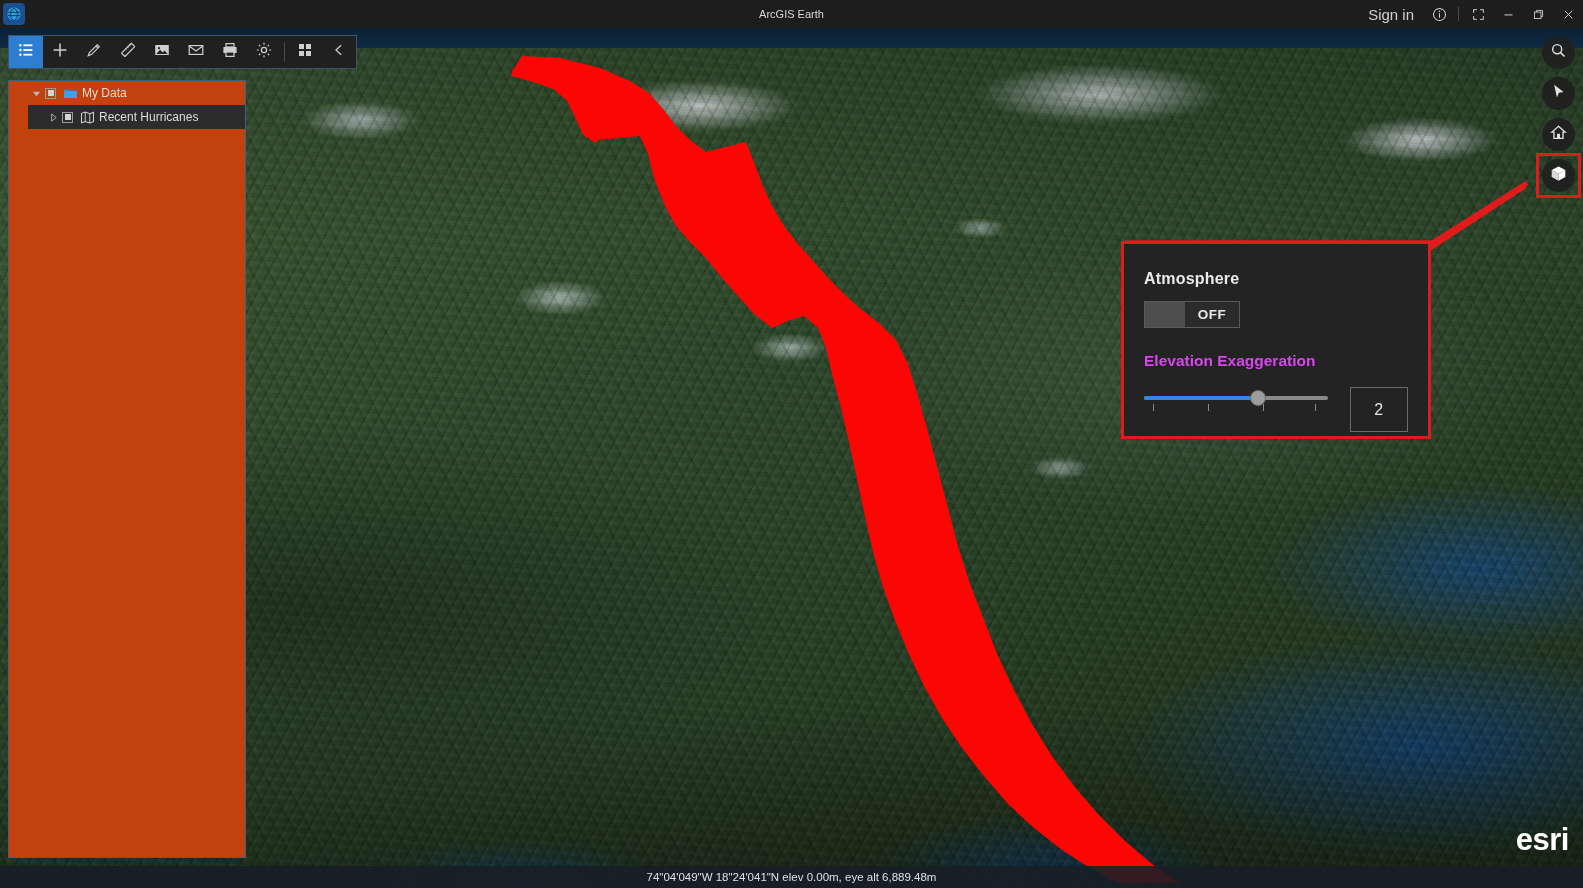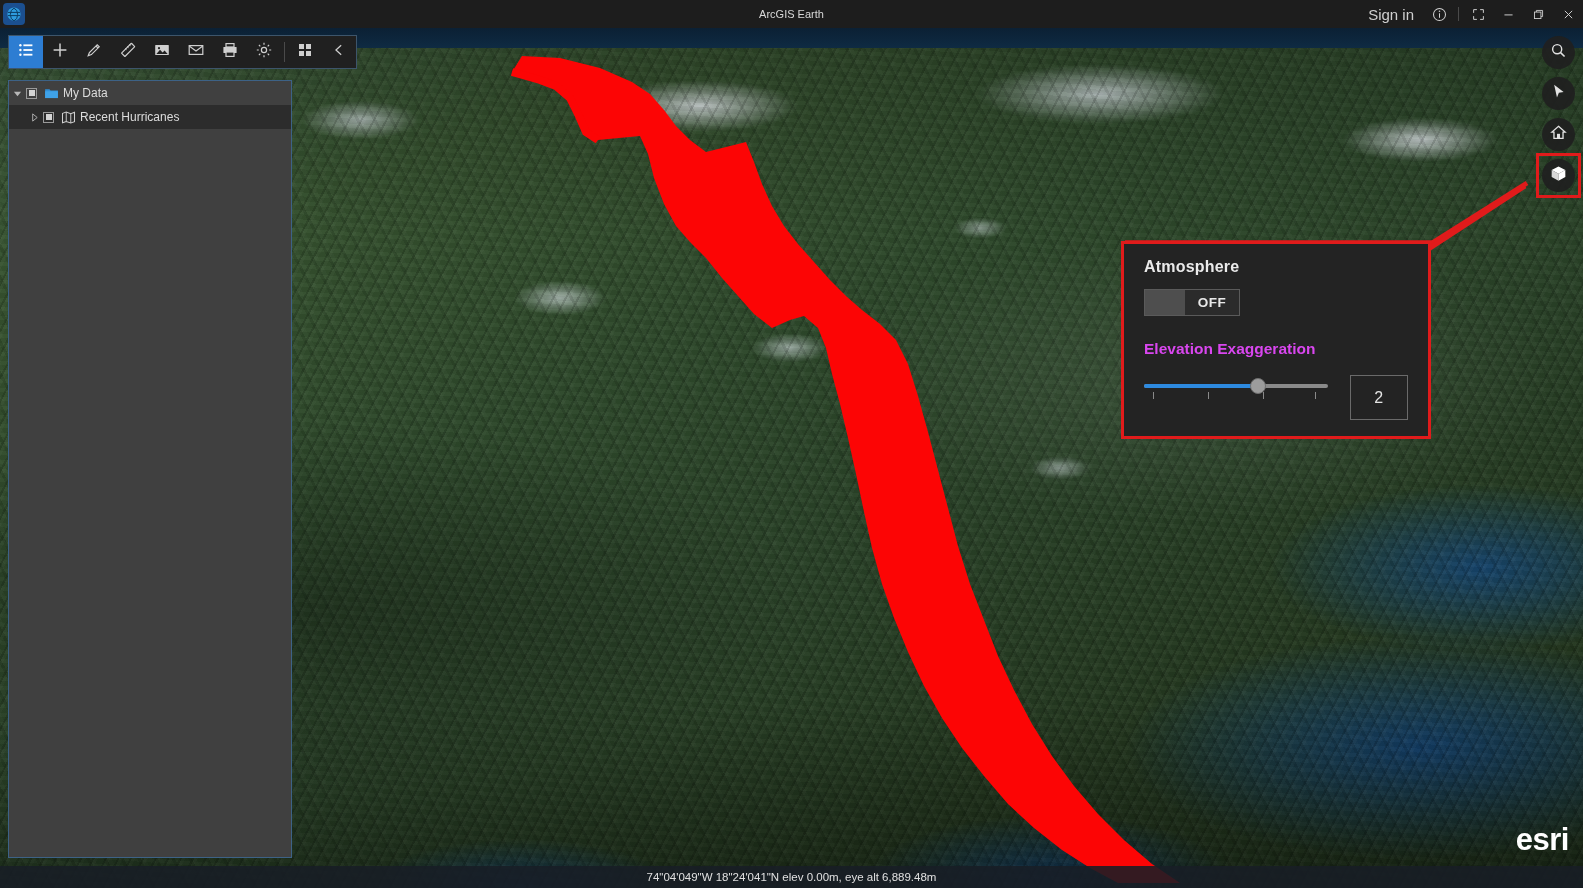--- a/index.html
+++ b/index.html
@@ -116,25 +116,26 @@
     width: 34px; height: 32px;
     display: flex; align-items: center; justify-content: center;
     color: #cfcfcf; cursor: pointer;
   }
   .tool.active { background: #2d7dd2; color: #fff; }
   .tool-sep { width: 1px; height: 20px; background: #4a4a4a; margin: 0 3px; }
 
   
   .toc {
     position: absolute; top: 80px; left: 8px;
-    width: 284px; height: 778px;
-    background: #404040;
+    width: 238px; height: 778px;
+    background: #c2410c;
     border: 1px solid #3d6286;
     z-index: 28;
     overflow: hidden;
+    padding-left: 19px;
   }
   .toc-row {
     display: flex; align-items: center;
     height: 24px; font-size: 12px; color: #dcdcdc;
     cursor: pointer;
   }
   .toc-row.child { background: #2c2c2c; padding-left: 17px; }
   .tri {
     width: 16px; display: flex; align-items: center; justify-content: center;
     color: #b8b8b8; font-size: 8px;
@@ -170,21 +171,21 @@
     pointer-events: none;
   }
 
   
   .atm-panel {
     position: absolute; left: 1121px; top: 241px;
     width: 310px; height: 198px;
     background: #232323;
     border: 3px solid #e01b1b;
     z-index: 35;
-    padding: 14px 20px;
+    padding: 26px 20px;
   }
   .atm-title {
     font-size: 16px; color: #eaeaea; font-weight: bold;
     letter-spacing: .2px;
   }
   .toggle {
     margin-top: 13px;
     width: 96px; height: 27px;
     border: 1px solid #5a5a5a;
     background: #2b2b2b;

